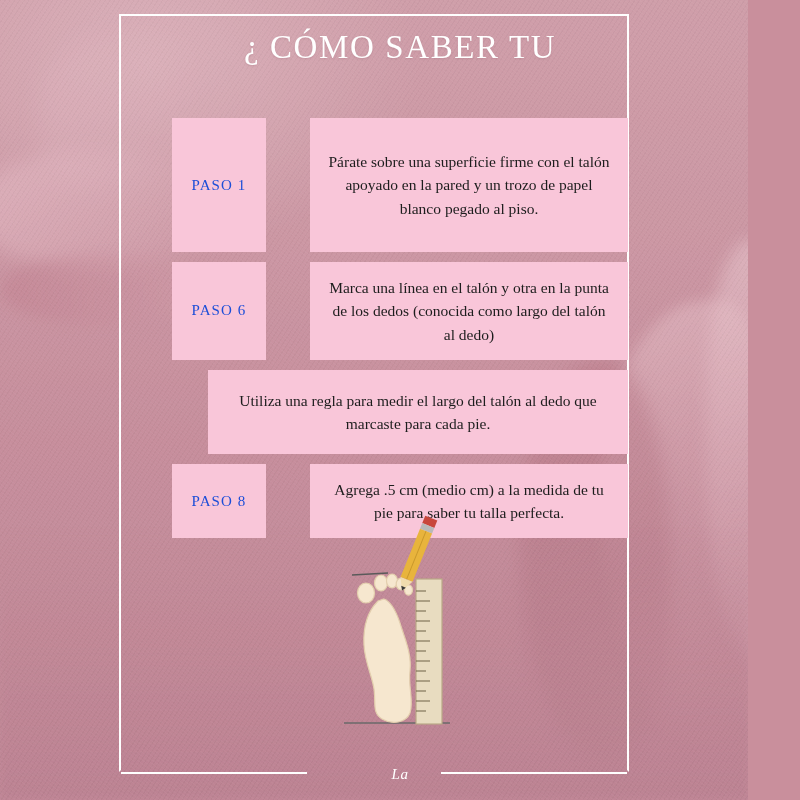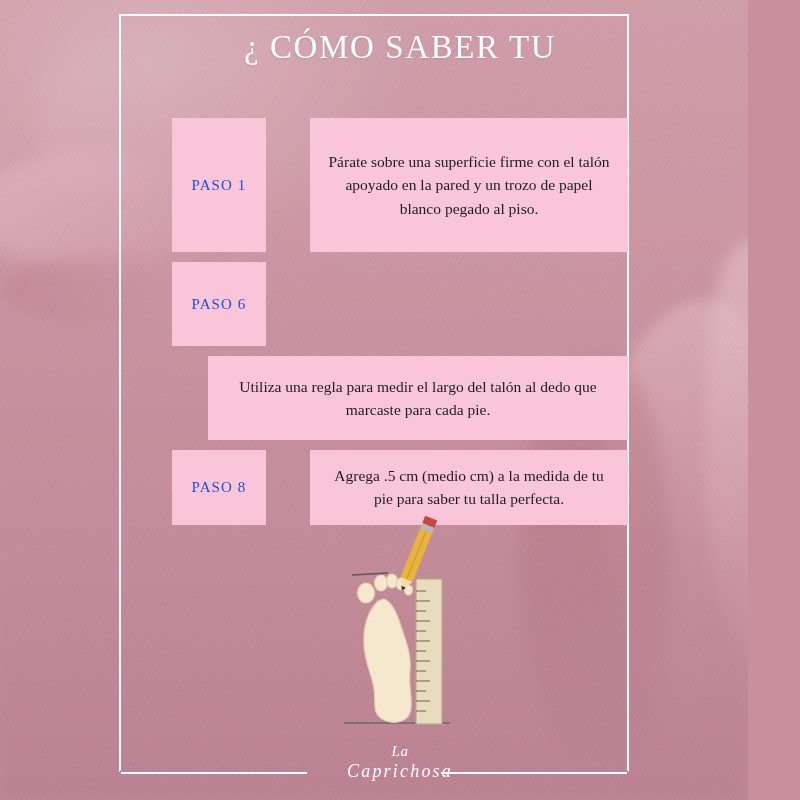--- a/index.html
+++ b/index.html
@@ -199,20 +199,21 @@
 
   <div class="steps">
 
     <div class="step-row row-h1">
       <div class="step-label">PASO 1</div>
       <div class="step-text">Párate sobre una superficie firme con el talón apoyado en la pared y un trozo de papel blanco pegado al piso.</div>
     </div>
 
     <div class="step-row row-h2">
       <div class="step-label">PASO 6</div>
+      <div class="step-text">Marca una línea en el talón y otra en la punta de los dedos (conocida como largo del talón al dedo)</div>
     </div>
 
     <div class="step-row row-h3">
       <div class="step-text">Utiliza una regla para medir el largo del talón al dedo que marcaste para cada pie.</div>
     </div>
 
     <div class="step-row row-h4">
       <div class="step-label">PASO 8</div>
       <div class="step-text">Agrega .5 cm (medio cm) a la medida de tu pie para saber tu talla perfecta.</div>
     </div>
@@ -263,16 +264,15 @@
         <polygon points="88,68 101,68 94.5,80" fill="#f0dcae"></polygon>
         <polygon points="92,76 97,76 94.5,80" fill="#3a3a3a"></polygon>
       </g>
 
       <line x1="22" y1="60" x2="58" y2="58" stroke="#5a5a5a" stroke-width="1.4"></line>
     </svg>
   </div>
 
   <div class="logo">
     <div class="logo-la">La</div>
-    <div class="logo-name">Caprichosa</div>
   </div>
 
 </div>
 
 </body></html>

